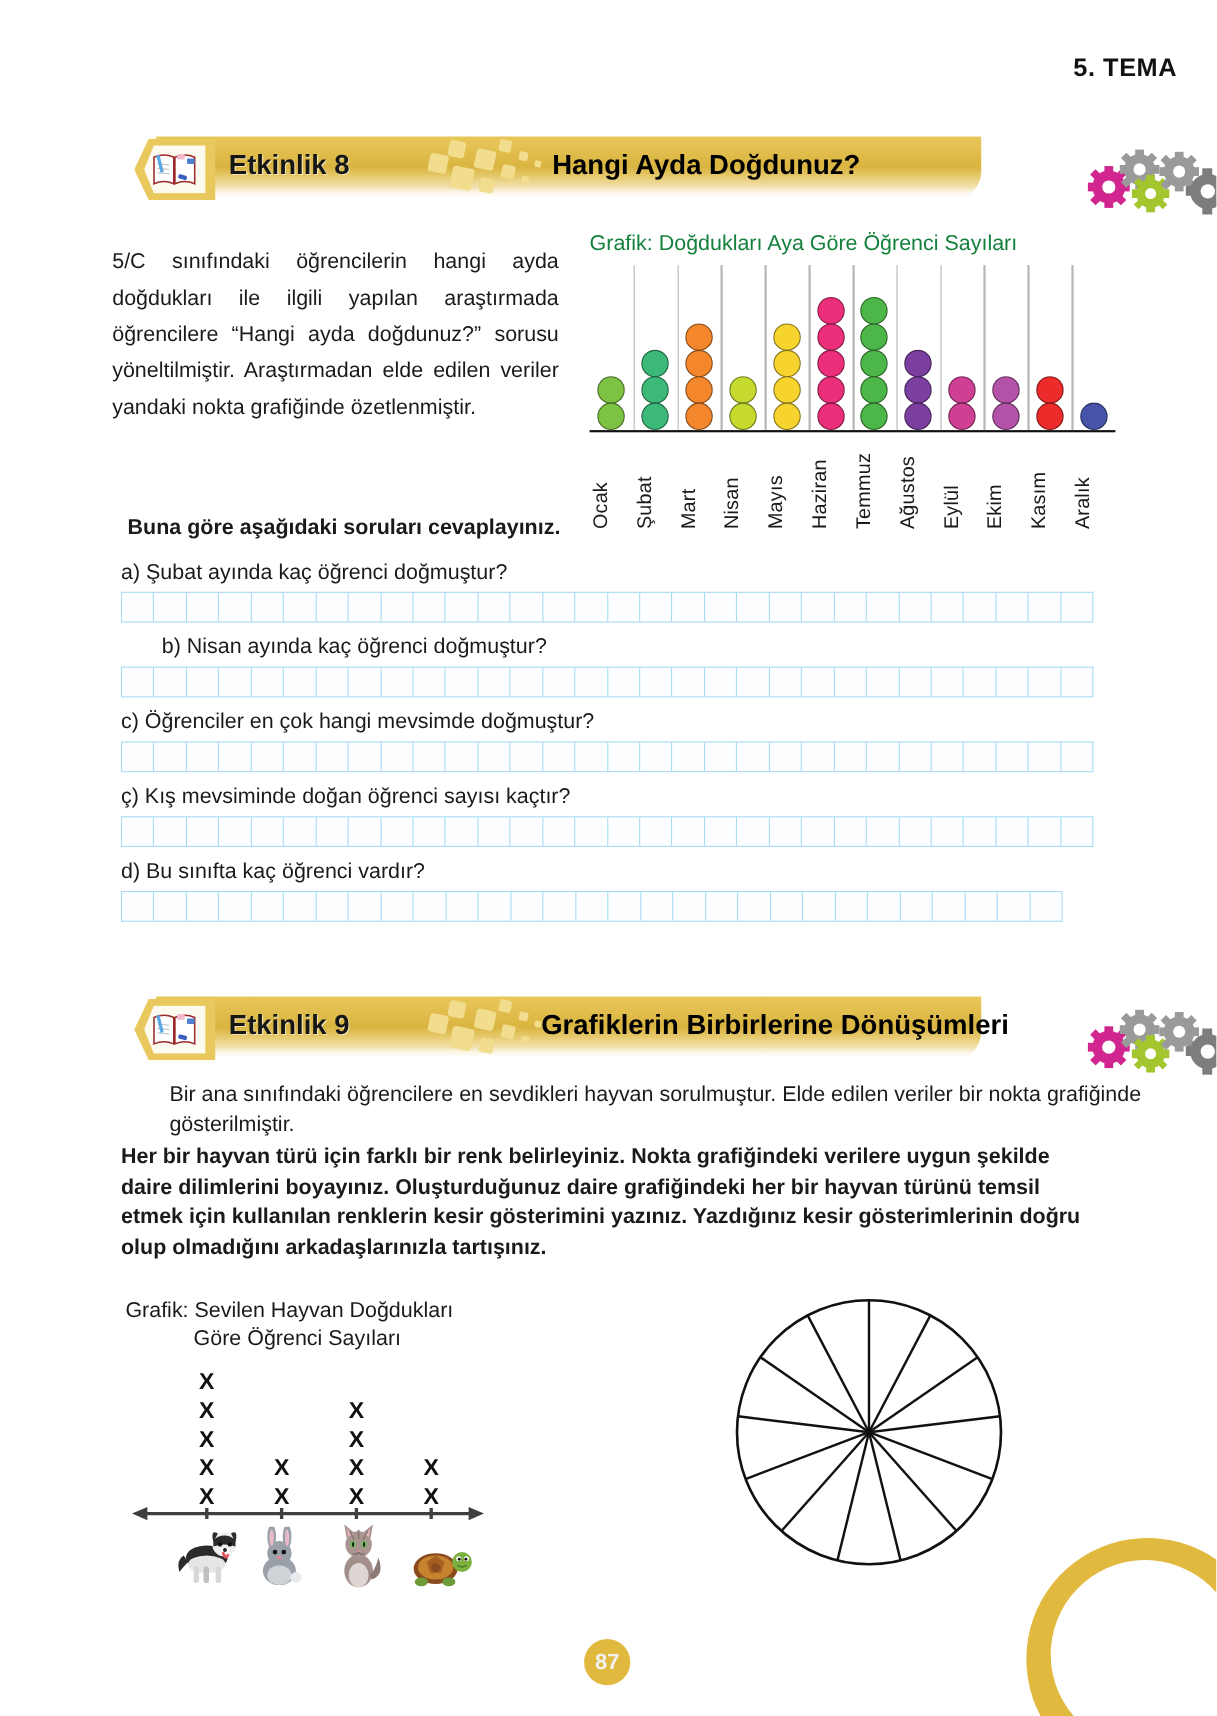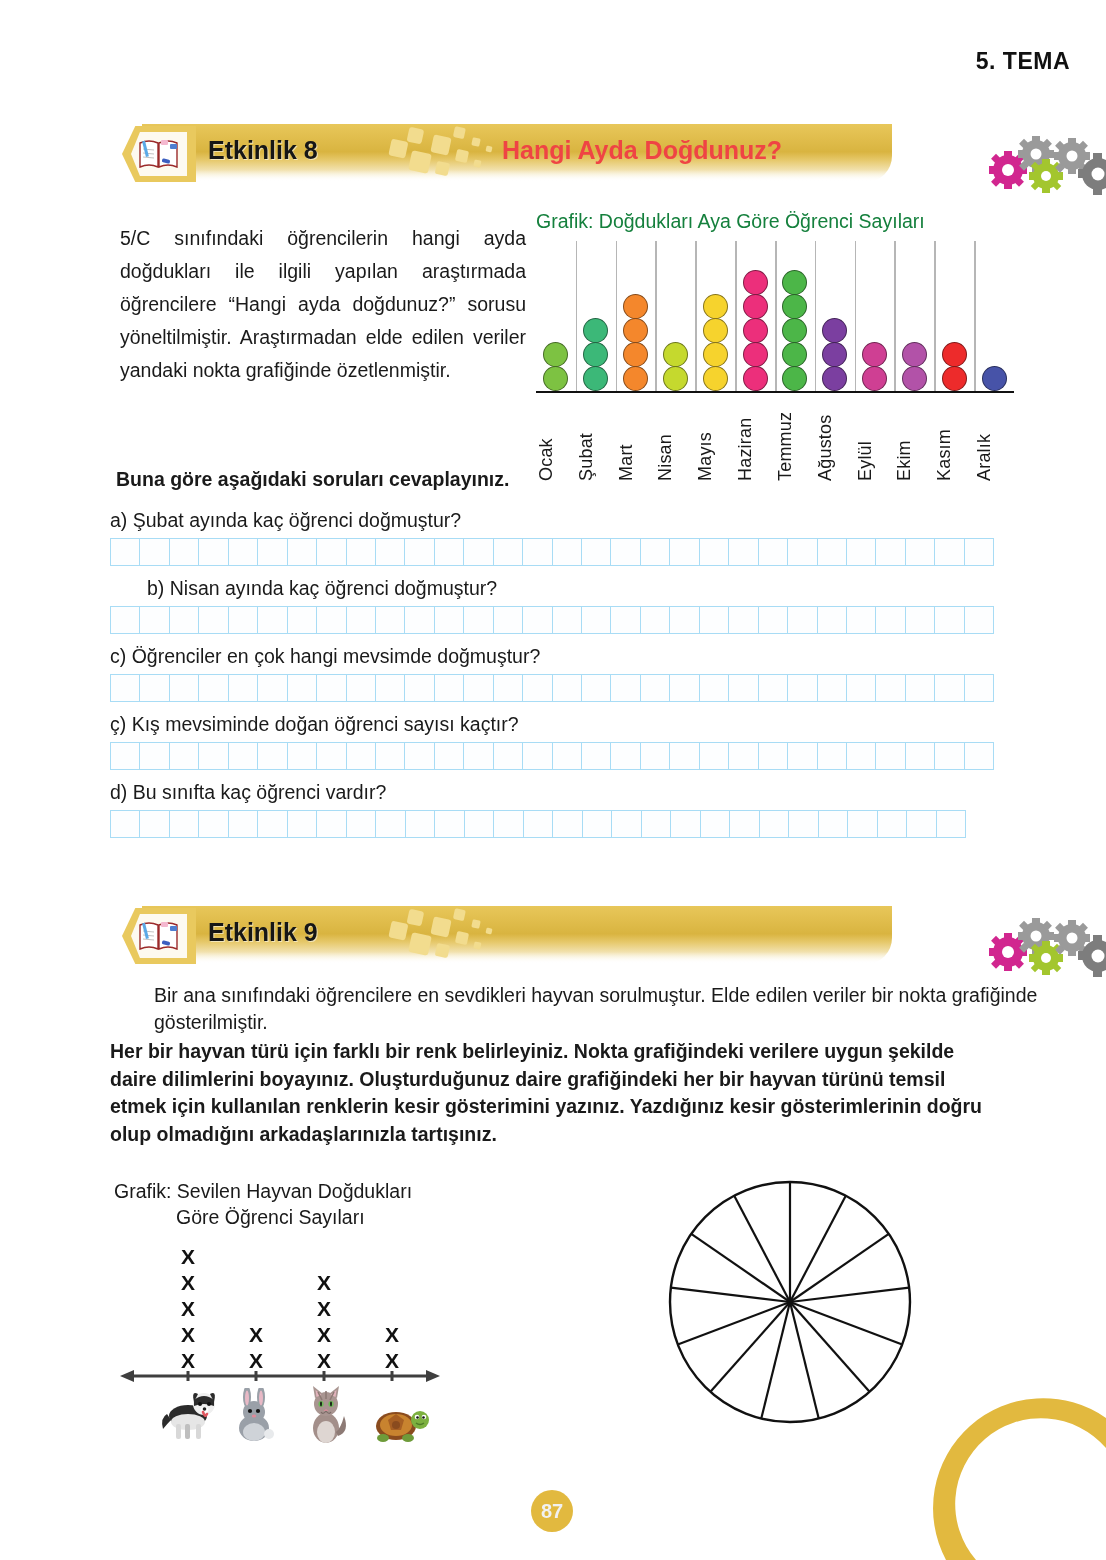--- a/index.html
+++ b/index.html
@@ -90,35 +90,35 @@
     top: 2px;
     width: 120px;
     height: 56px;
     z-index: 4;
   }
   .banner .banner-title {
     position: absolute;
     top: 12px;
     font-size: 25px;
     font-weight: bold;
-    color: #ef4444;
+    color: #000000;
     z-index: 4;
     white-space: nowrap;
   }
 
   
   .gears {
     position: absolute;
     z-index: 6;
   }
 
   
   .intro-text {
     position: absolute;
-    left: 120px;
+    left: 102px;
     top: 222px;
     width: 406px;
     font-size: 19.5px;
     line-height: 33px;
     text-align: justify;
     text-justify: inter-word;
   }
 
   
   .dotchart-wrap {
@@ -712,20 +712,21 @@
         <rect x="52" y="36" width="13" height="13" rx="2.5" transform="rotate(12 58 42)"></rect>
         <rect x="70" y="1" width="11" height="11" rx="2" transform="rotate(12 75 6)"></rect>
         <rect x="72" y="24" width="12" height="12" rx="2" transform="rotate(12 78 30)"></rect>
         <rect x="88" y="12" width="8" height="8" rx="1.5" transform="rotate(12 92 16)"></rect>
         <rect x="90" y="34" width="7" height="7" rx="1.5" transform="rotate(12 93 37)"></rect>
         <rect x="102" y="20" width="6" height="6" rx="1.5" transform="rotate(12 105 23)"></rect>
       </g>
     </svg>
   </div>
 
+  <div class="banner-title" style="left:370px;">Grafiklerin Birbirlerine Dönüşümleri</div>
 </div>
 
 <div class="gears" style="right:0px; top:908px;">
   <svg width="120" height="80" viewBox="0 0 120 80">
     <g fill="#d1268f">
       <circle cx="22" cy="44" r="15"></circle>
       <rect x="18" y="25" width="8" height="8"></rect>
         <rect x="18" y="55" width="8" height="8"></rect>
       <rect x="3" y="40" width="8" height="8"></rect>
         <rect x="33" y="40" width="8" height="8"></rect>

